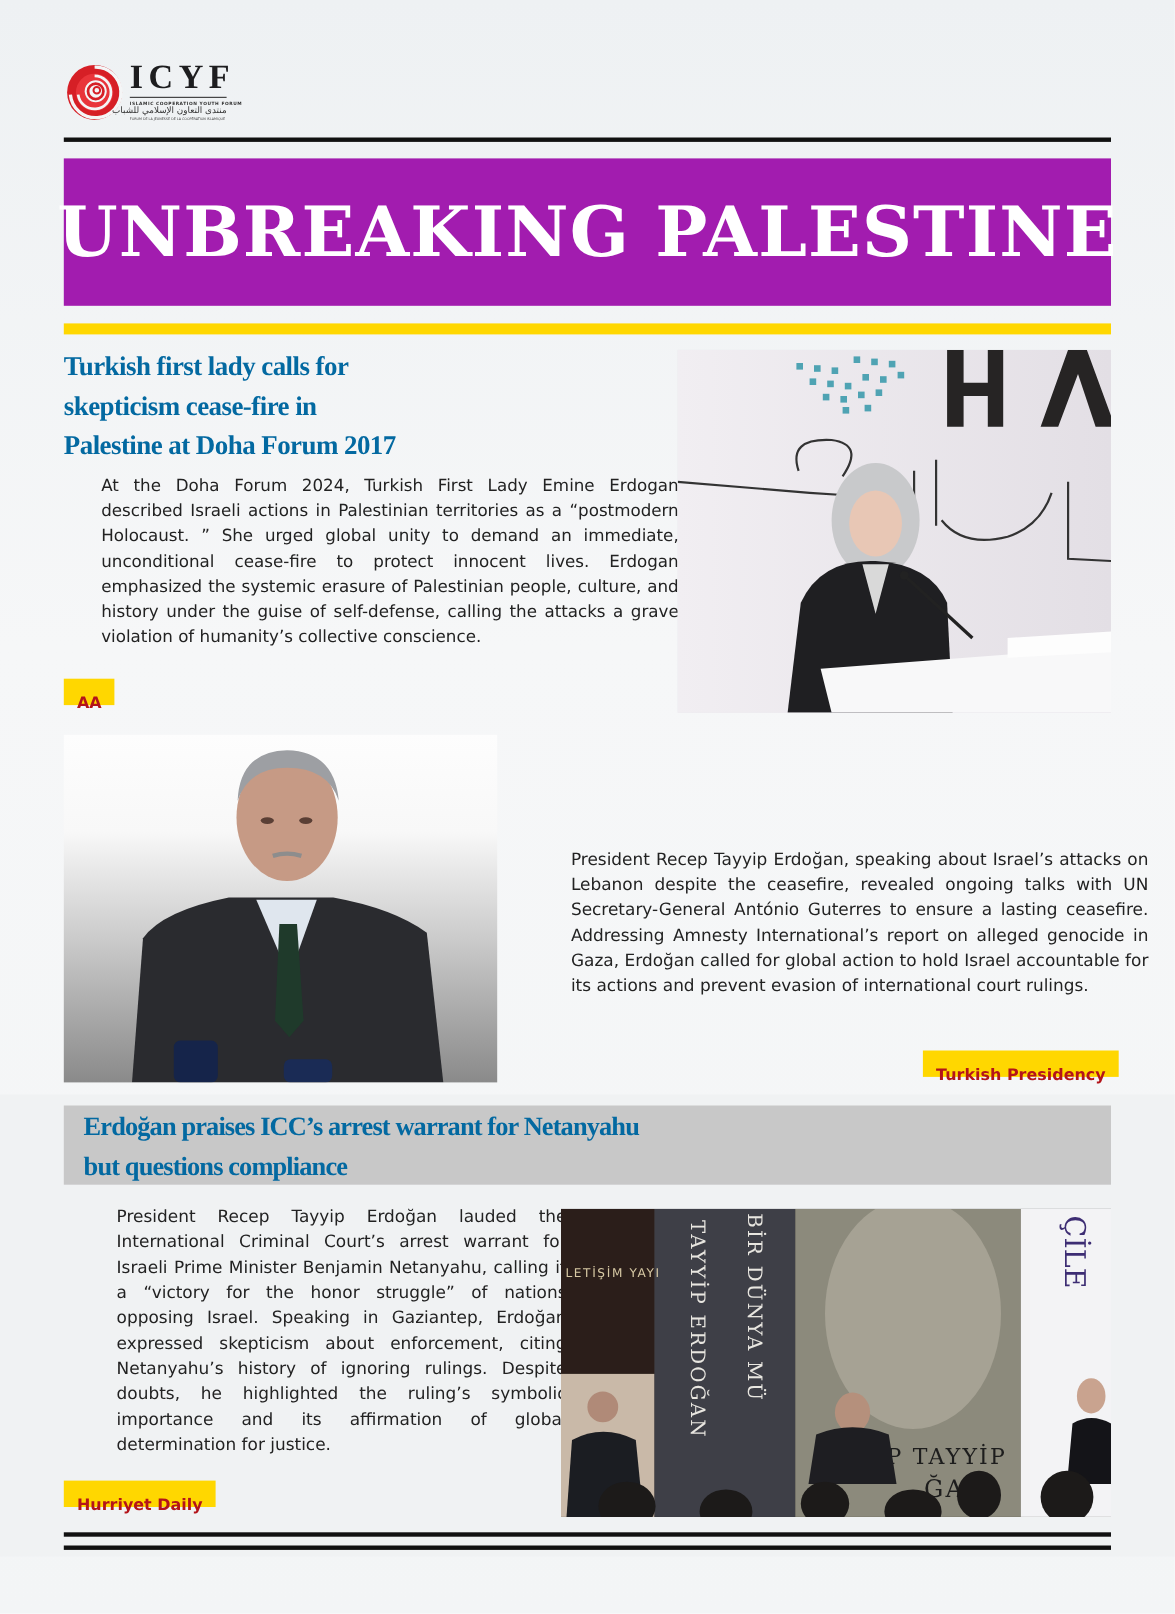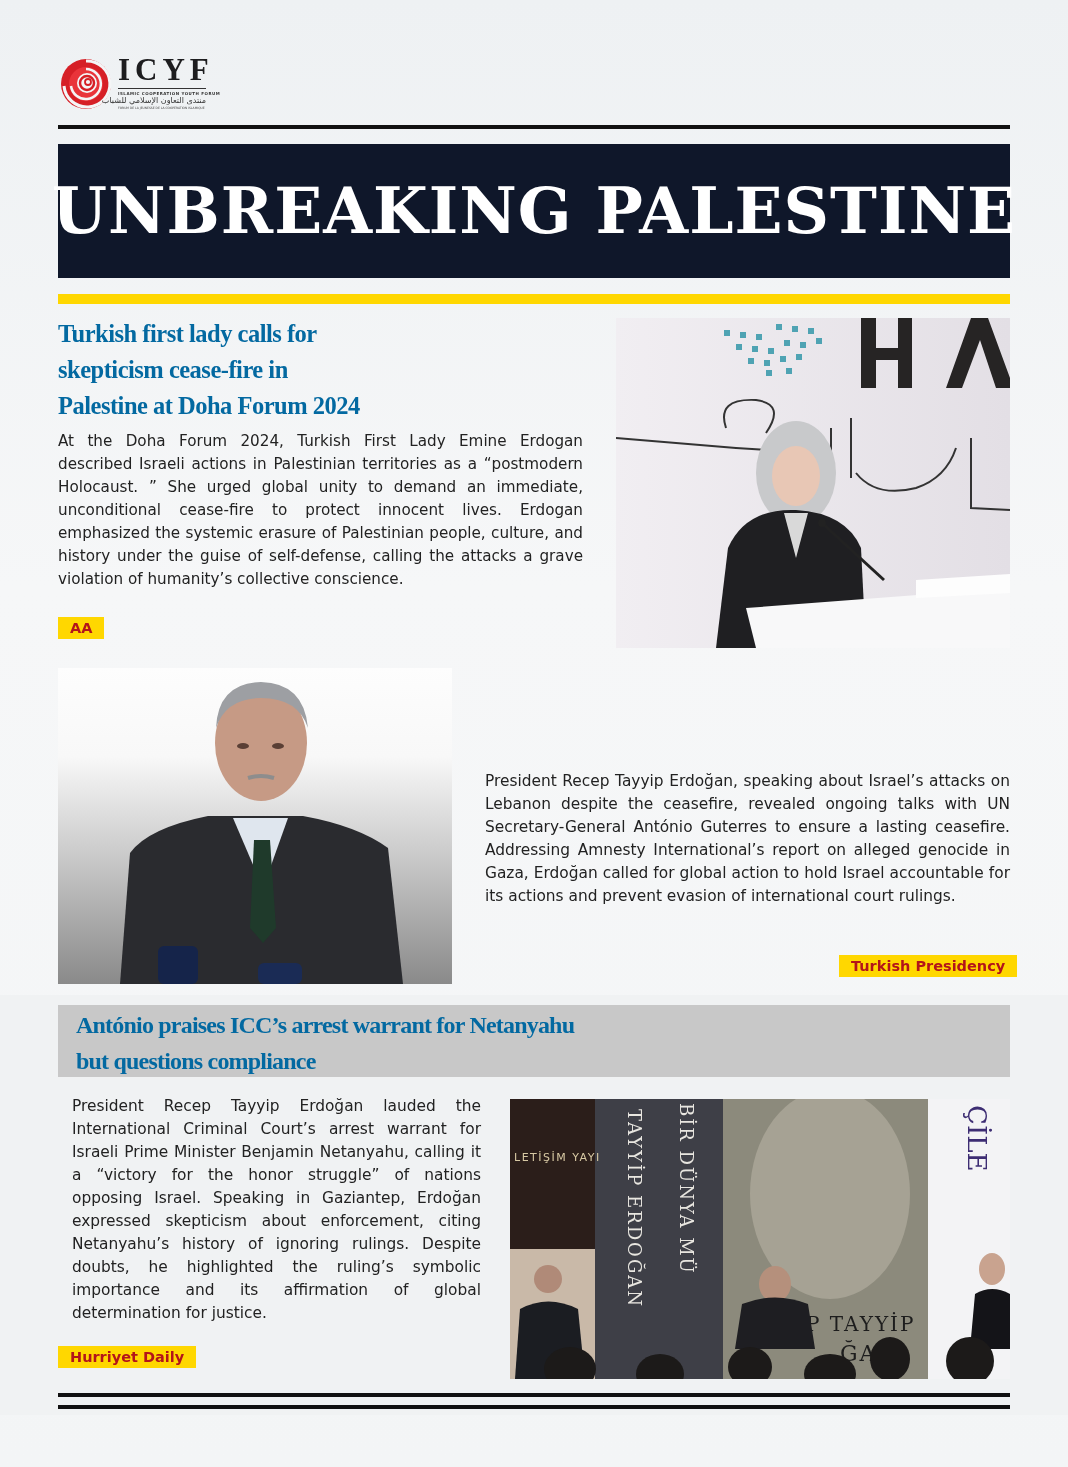--- a/index.html
+++ b/index.html
@@ -18,27 +18,27 @@
   .logo-mark { position: absolute; left: 0; top: 2px; width: 56px; height: 56px; }
   .logo-text { position: absolute; left: 60px; top: 0; font-family: Liberation Serif, serif; font-weight: bold; font-size: 31px; letter-spacing: 5px; color: #1d1d1f; line-height: 36px; }
   .logo-rule { position: absolute; left: 60px; top: 36px; width: 88px; height: 1px; background: #333; }
   .logo-sub1 { position: absolute; left: 60px; top: 39px; font-size: 4px; letter-spacing: 0.5px; color: #333; white-space: nowrap; font-weight: bold; }
   .logo-arabic { position: absolute; left: 60px; top: 44px; font-size: 8px; color: #333; white-space: nowrap; direction: rtl; width: 88px; text-align: right; }
   .logo-sub2 { position: absolute; left: 60px; top: 54px; font-size: 3px; color: #444; white-space: nowrap; }
 
   .rule { left: 58px; width: 952px; height: 4px; background: #111; }
 
   
-  .banner { left: 58px; top: 144px; width: 952px; height: 134px; background: #0f172a; display: flex; align-items: center; justify-content: center; }
+  .banner { left: 58px; top: 144px; width: 952px; height: 134px; background: #a21caf; display: flex; align-items: center; justify-content: center; }
   .banner-title { font-family: "DejaVu Serif", serif; font-weight: bold; color: #fff; font-size: 63px; letter-spacing: 1px; white-space: nowrap; }
   .yellow-bar { left: 58px; top: 294px; width: 952px; height: 10px; background: #ffd700; }
 
   .headline { font-family: Liberation Serif, serif; font-weight: bold; color: #0369a1; line-height: 36px; letter-spacing: -0.5px; }
-  .body-text { font-family: "DejaVu Sans", sans-serif; font-size: 15.4px; line-height: 23px; color: #222; text-align: justify; }
-  .source-tag { background: #ffd700; color: #b3141a; font-weight: bold; font-size: 14.5px; padding: 0 12px; height: 22px; line-height: 22px; white-space: nowrap; }
+  .body-text { font-family: "DejaVu Sans", sans-serif; font-size: 15.4px; line-height: 23px; color: #222; text-align: justify; margin-left: 34px; }
+  .source-tag { background: #ffd700; color: #b3141a; font-weight: bold; font-size: 14.5px; padding: 12px 12px; height: 22px; line-height: 22px; white-space: nowrap; }
 
   
   .a1-head { left: 58px; top: 316px; width: 520px; font-size: 24.5px; }
   .a1-body { left: 58px; top: 430px; width: 525px; font-size: 15.2px; }
   .a1-src { left: 58px; top: 617px; }
   .a1-photo { left: 616px; top: 318px; width: 394px; height: 330px; background: #ece9ee; overflow: hidden; }
 
   
   .a2-photo { left: 58px; top: 668px; width: 394px; height: 316px; overflow: hidden; background: linear-gradient(180deg, #fdfdfd 0%, #f8f8f8 28%, #c9c9c9 60%, #8a8a8a 100%); }
   .a2-head { left: 485px; top: 662px; width: 530px; font-size: 24.5px; }
@@ -79,21 +79,21 @@
 <div class="abs rule" style="top:125px;"></div>
 
 <div class="abs banner">
   <div class="banner-title">UNBREAKING PALESTINE</div>
 </div>
 <div class="abs yellow-bar"></div>
 
 <div class="abs headline a1-head">
   <div>Turkish first lady calls for</div>
   <div>skepticism cease-fire in</div>
-  <div>Palestine at Doha Forum 2024</div>
+  <div>Palestine at Doha Forum 2017</div>
 </div>
 <p class="abs body-text a1-body">At the Doha Forum 2024, Turkish First Lady Emine Erdogan described Israeli actions in Palestinian territories as a “postmodern Holocaust. ” She urged global unity to demand an immediate, unconditional cease-fire to protect innocent lives. Erdogan emphasized the systemic erasure of Palestinian people, culture, and history under the guise of self-defense, calling the attacks a grave violation of humanity’s collective conscience.</p>
 <div class="abs source-tag a1-src">AA</div>
 
 <div class="abs a1-photo">
   <svg width="394" height="330" viewBox="0 0 394 330">
     <defs>
       <linearGradient id="bg1" x1="0" y1="0" x2="1" y2="0">
         <stop offset="0" stop-color="#f1eef2"></stop>
           <stop offset="1" stop-color="#e3dfe5"></stop>
@@ -162,21 +162,21 @@
   </svg>
 </div>
 <div class="abs headline a2-head">
 </div>
 <p class="abs body-text a2-body">President Recep Tayyip Erdoğan, speaking about Israel’s attacks on Lebanon despite the ceasefire, revealed ongoing talks with UN Secretary-General António Guterres to ensure a lasting ceasefire. Addressing Amnesty International’s report on alleged genocide in Gaza, Erdoğan called for global action to hold Israel accountable for its actions and prevent evasion of international court rulings.</p>
 <div class="abs source-tag a2-src">Turkish Presidency</div>
 
 <div class="abs a3-band"></div>
 <div class="abs a3-headbox"></div>
 <div class="abs headline a3-head">
-  <div>António praises ICC’s arrest warrant for Netanyahu</div>
+  <div>Erdoğan praises ICC’s arrest warrant for Netanyahu</div>
   <div>but questions compliance</div>
 </div>
 <p class="abs body-text a3-body">President Recep Tayyip Erdoğan lauded the International Criminal Court’s arrest warrant for Israeli Prime Minister Benjamin Netanyahu, calling it a “victory for the honor struggle” of nations opposing Israel. Speaking in Gaziantep, Erdoğan expressed skepticism about enforcement, citing Netanyahu’s history of ignoring rulings. Despite doubts, he highlighted the ruling’s symbolic importance and its affirmation of global determination for justice.</p>
 <div class="abs source-tag a3-src">Hurriyet Daily</div>
 
 <div class="abs a3-photo">
   <svg width="500" height="280" viewBox="0 0 500 280">
     <rect width="500" height="280" fill="#3a3330"></rect>
     <rect x="0" y="0" width="85" height="150" fill="#2b1e1a"></rect>
     <rect x="0" y="150" width="85" height="130" fill="#c9b9a8"></rect>

